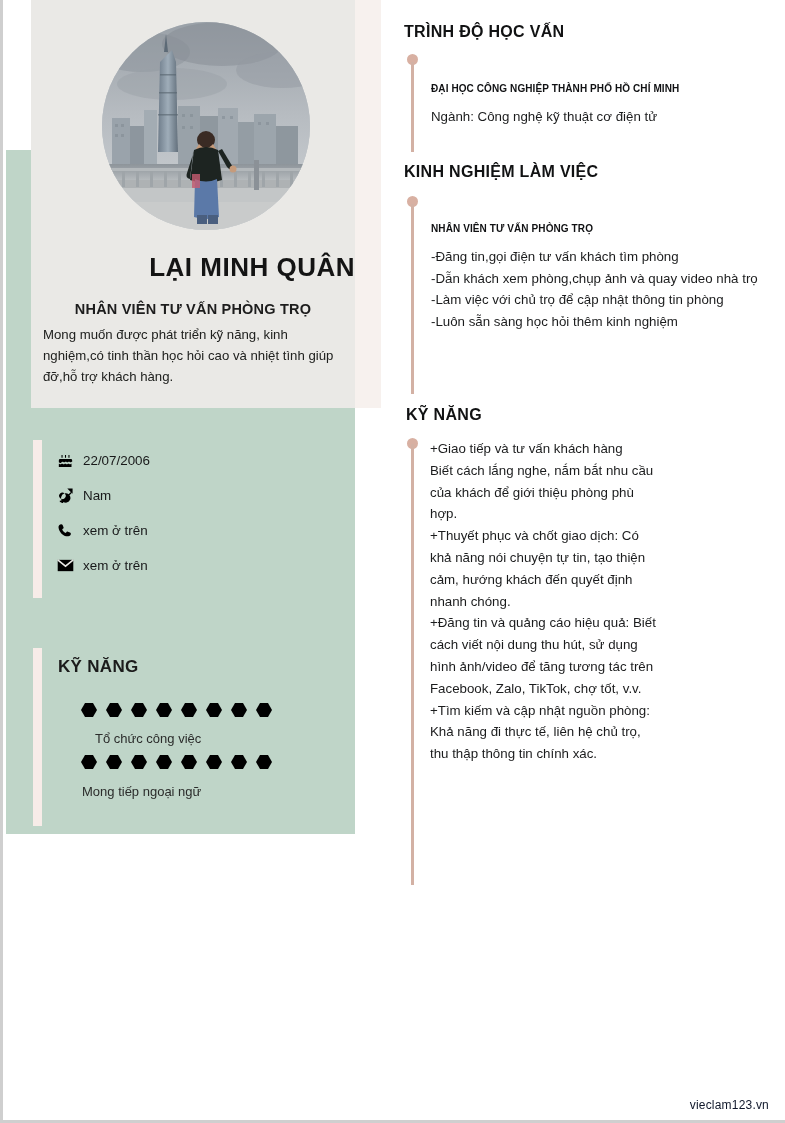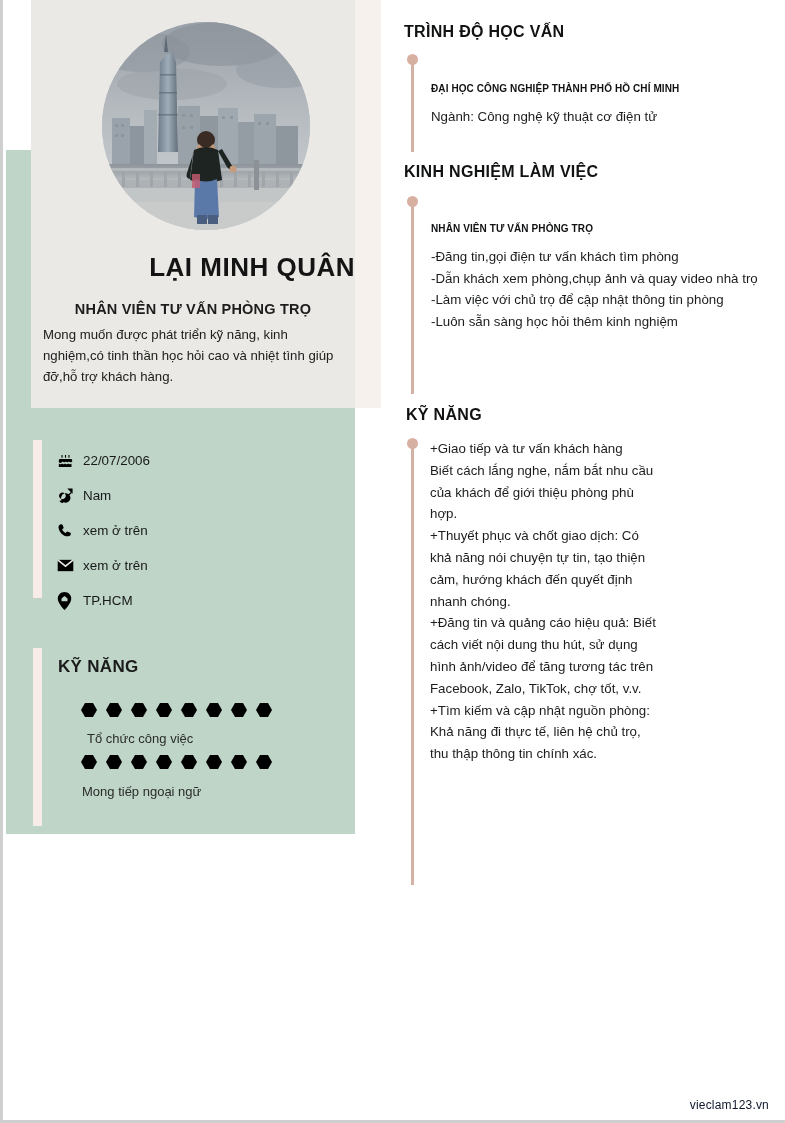--- a/index.html
+++ b/index.html
@@ -150,21 +150,21 @@
     clip-path: polygon(25% 0%, 75% 0%, 100% 50%, 75% 100%, 25% 100%, 0% 50%);
   }
   .rating-1 { left: 78px; top: 703px; }
   .rating-2 { left: 78px; top: 755px; }
 
   .rating-label {
     position: absolute;
     font-size: 13px;
     color: #2b2c2b;
   }
-  .label-1 { left: 84px; top: 731px; }
+  .label-1 { left: 92px; top: 731px; }
   .label-2 { left: 79px; top: 784px; }
 
   
   .right-col {
     position: absolute;
     left: 400px; top: 0;
     width: 385px; height: 1123px;
   }
 
   .section-head {
@@ -375,29 +375,20 @@
     <div class="contact-row">
       <span class="contact-icon">
         <svg width="17" height="15" viewBox="0 0 24 20" fill="currentColor">
           <path d="M1 2h22v16H1z"></path>
           <path d="M1 2l11 9 11-9" fill="none" stroke="#eae9e6" stroke-width="2.2"></path>
         </svg>
       </span>
       <span class="contact-text">xem ở trên</span>
     </div>
 
-    <div class="contact-row">
-      <span class="contact-icon">
-        <svg width="15" height="18" viewBox="0 0 20 24" fill="currentColor">
-          <path d="M10 0C4.9 0 1 3.9 1 8.9 1 15 10 24 10 24s9-9 9-15.1C19 3.9 15.1 0 10 0z"></path>
-          <path d="M10 5.3 L14 8.6 L14 12.2 L6 12.2 L6 8.6 Z" fill="#bfd5c8"></path>
-        </svg>
-      </span>
-      <span class="contact-text">TP.HCM</span>
-    </div>
   </div>
 
   <div class="left-skills-title">KỸ NĂNG</div>
 
   <div class="rating-row rating-1">
     <span class="hex"></span>
     <span class="hex"></span>
     <span class="hex"></span>
     <span class="hex"></span>
     <span class="hex"></span>

